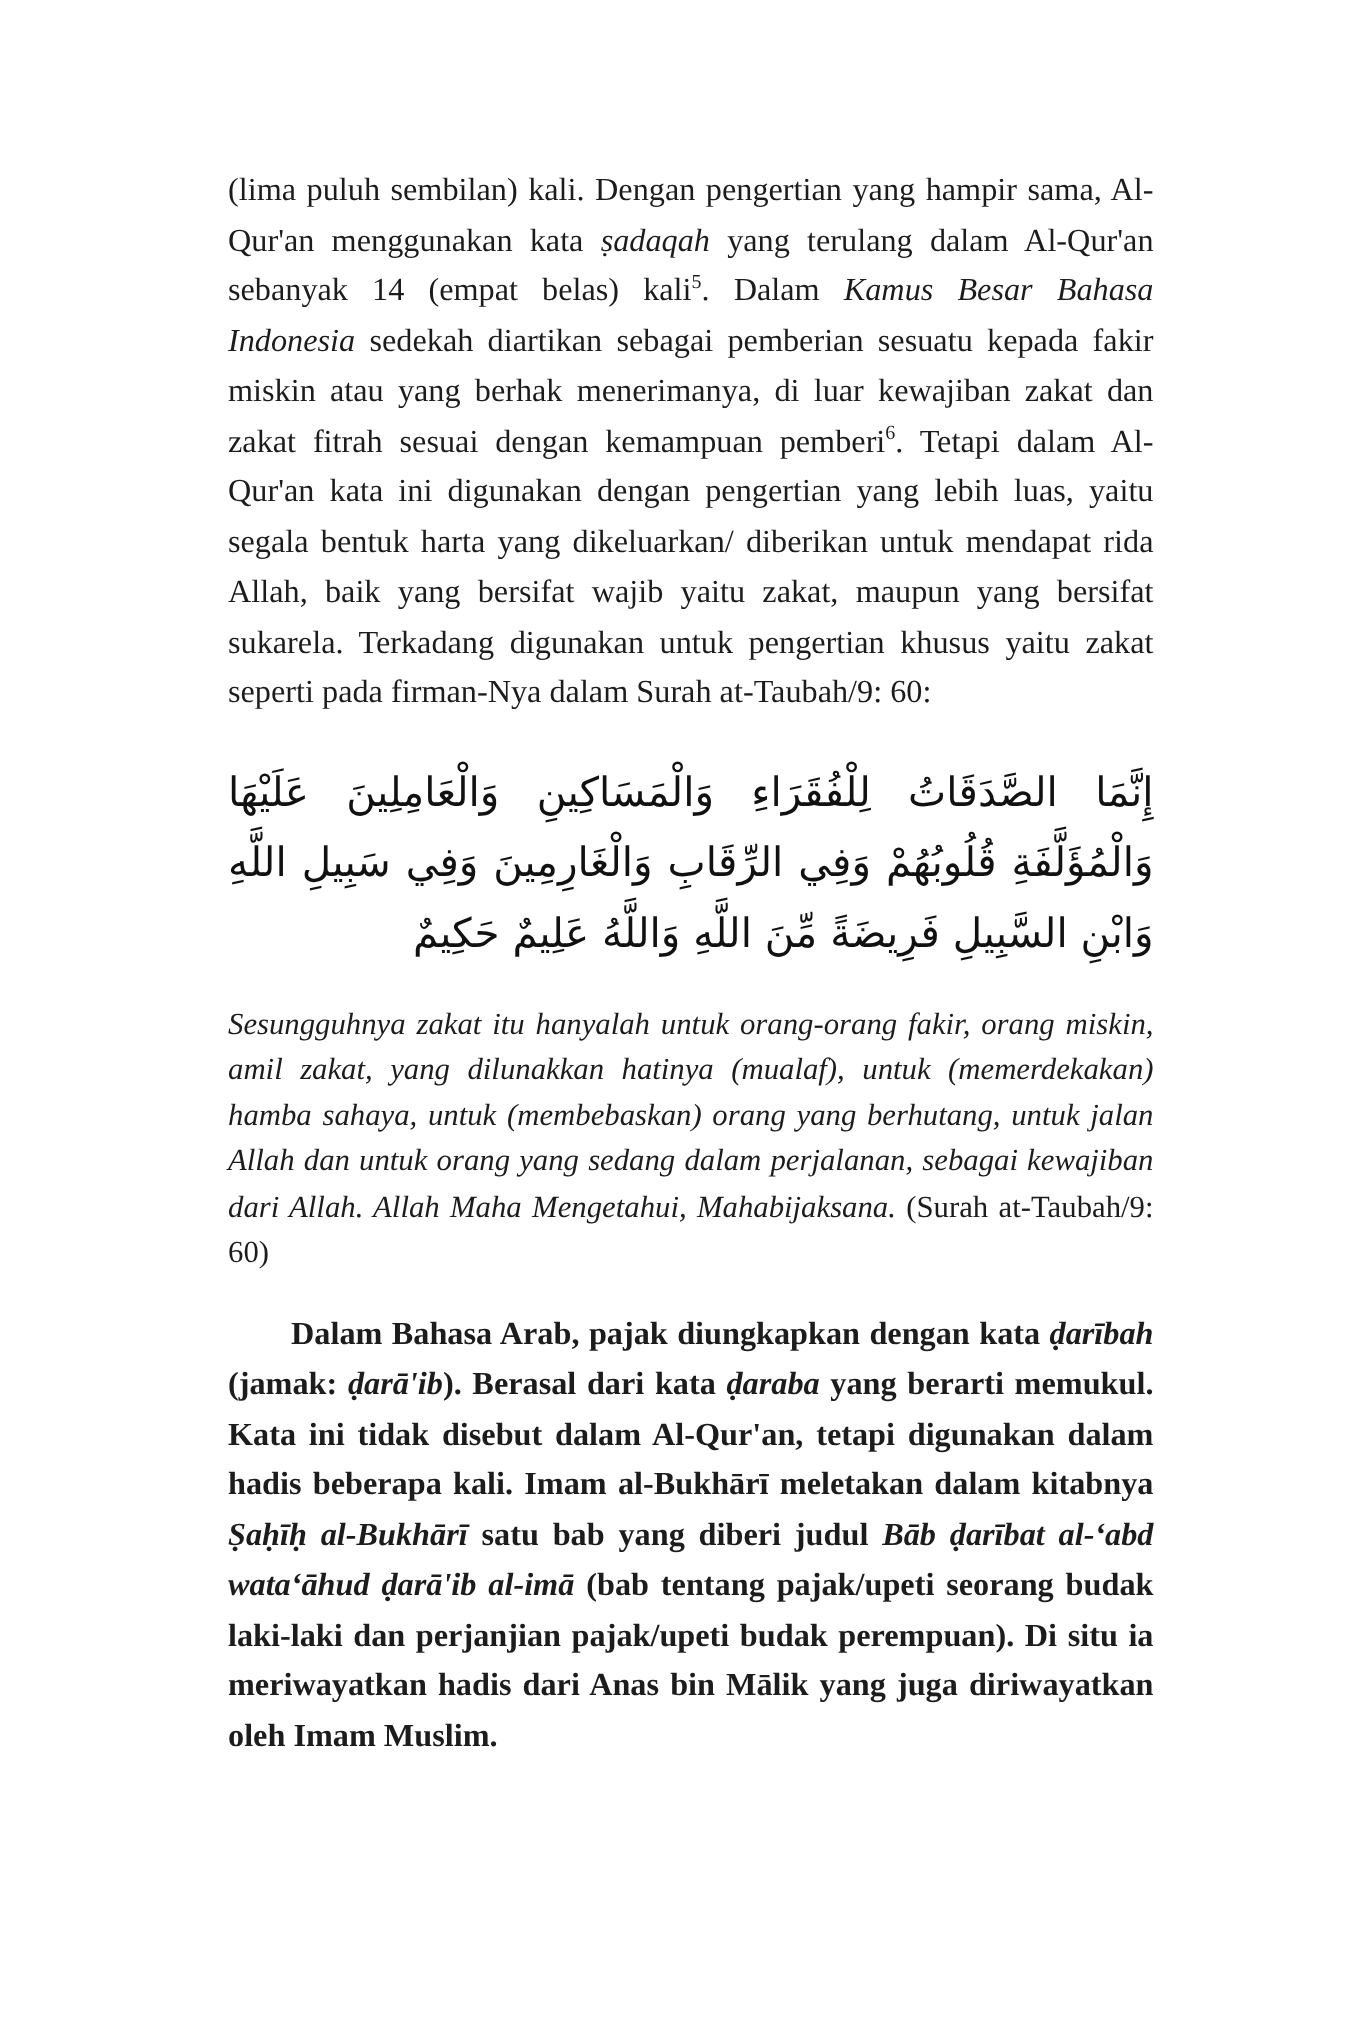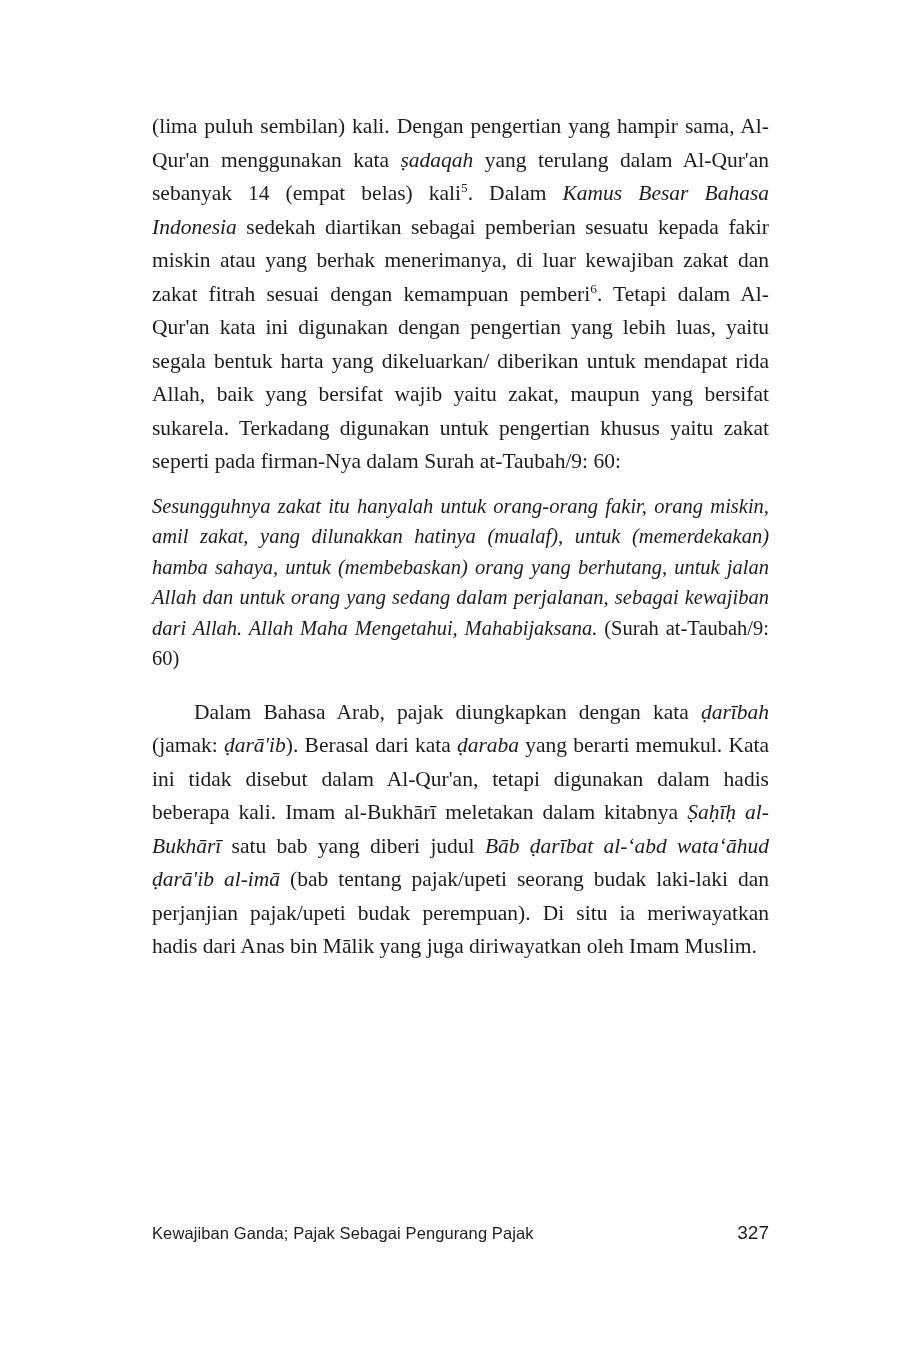--- a/index.html
+++ b/index.html
@@ -29,20 +29,21 @@
     margin: 0;
     color: #1c1c1c;
   }
   .body-par sup {
     font-size: 0.62em;
     line-height: 0;
     vertical-align: super;
   }
   .indent {
     text-indent: 42px;
+    font-weight: bold;
   }
   .par2 {
     margin-top: 22px;
   }
   .arabic {
     direction: rtl;
     unicode-bidi: embed;
     font-family: "DejaVu Sans", sans-serif;
     font-size: 27px;
     line-height: 47px;
@@ -78,24 +79,21 @@
   }
 </style>
 </head>
 <body>
 
 <div class="page">
   <div class="content">
 
     <p class="body-par"><span>(lima puluh sembilan) kali. Dengan pengertian yang hampir sama, Al-Qur'an menggunakan kata </span><span style="font-style: italic;">ṣadaqah</span><span> yang terulang dalam Al-Qur'an sebanyak 14 (empat belas) kali</span><sup>5</sup><span>. Dalam </span><span style="font-style: italic;">Kamus Besar Bahasa Indonesia</span><span> sedekah diartikan sebagai pemberian sesuatu kepada fakir miskin atau yang berhak menerimanya, di luar kewajiban zakat dan zakat fitrah sesuai dengan kemampuan pemberi</span><sup>6</sup><span>. Tetapi dalam Al-Qur'an kata ini digunakan dengan pengertian yang lebih luas, yaitu segala bentuk harta yang dikeluarkan/ diberikan untuk mendapat rida Allah, baik yang bersifat wajib yaitu zakat, maupun yang bersifat sukarela. Terkadang digunakan untuk pengertian khusus yaitu zakat seperti pada firman-Nya dalam Surah at-Taubah/9: 60:</span></p>
 
+    <p class="arabic" lang="ar" dir="rtl">إِنَّمَا الصَّدَقَاتُ لِلْفُقَرَاءِ وَالْمَسَاكِينِ وَالْعَامِلِينَ عَلَيْهَا وَالْمُؤَلَّفَةِ قُلُوبُهُمْ وَفِي الرِّقَابِ وَالْغَارِمِينَ وَفِي سَبِيلِ اللَّهِ وَابْنِ السَّبِيلِ فَرِيضَةً مِّنَ اللَّهِ وَاللَّهُ عَلِيمٌ حَكِيمٌ</p>
 
     <p class="body-par translation"><span style="font-style: italic;">Sesungguhnya zakat itu hanyalah untuk orang-orang fakir, orang miskin, amil zakat, yang dilunakkan hatinya (mualaf), untuk (memerdekakan) hamba sahaya, untuk (membebaskan) orang yang berhutang, untuk jalan Allah dan untuk orang yang sedang dalam perjalanan, sebagai kewajiban dari Allah. Allah Maha Mengetahui, Mahabijaksana. </span><span>(Surah at-Taubah/9: 60)</span></p>
 
     <p class="body-par indent par2"><span>Dalam Bahasa Arab, pajak diungkapkan dengan kata </span><span style="font-style: italic;">ḍarībah</span><span> (jamak: </span><span style="font-style: italic;">ḍarā'ib</span><span>). Berasal dari kata </span><span style="font-style: italic;">ḍaraba</span><span> yang berarti memukul. Kata ini tidak disebut dalam Al-Qur'an, tetapi digunakan dalam hadis beberapa kali. Imam al-Bukhārī meletakan dalam kitabnya </span><span style="font-style: italic;">Ṣaḥīḥ al-Bukhārī</span><span> satu bab yang diberi judul </span><span style="font-style: italic;">Bāb ḍarībat al-ʻabd wataʻāhud ḍarā'ib al-imā</span><span> (bab tentang pajak/upeti seorang budak laki-laki dan perjanjian pajak/upeti  budak perempuan). Di situ ia meriwayatkan hadis dari Anas bin Mālik yang juga diriwayatkan oleh Imam Muslim.</span></p>
 
   </div>
 
-  <div class="footer">
-    <span class="footer-title">Kewajiban Ganda; Pajak Sebagai Pengurang Pajak</span>
-    <span class="page-number">327</span>
-  </div>
 </div>
 
 </body></html>

